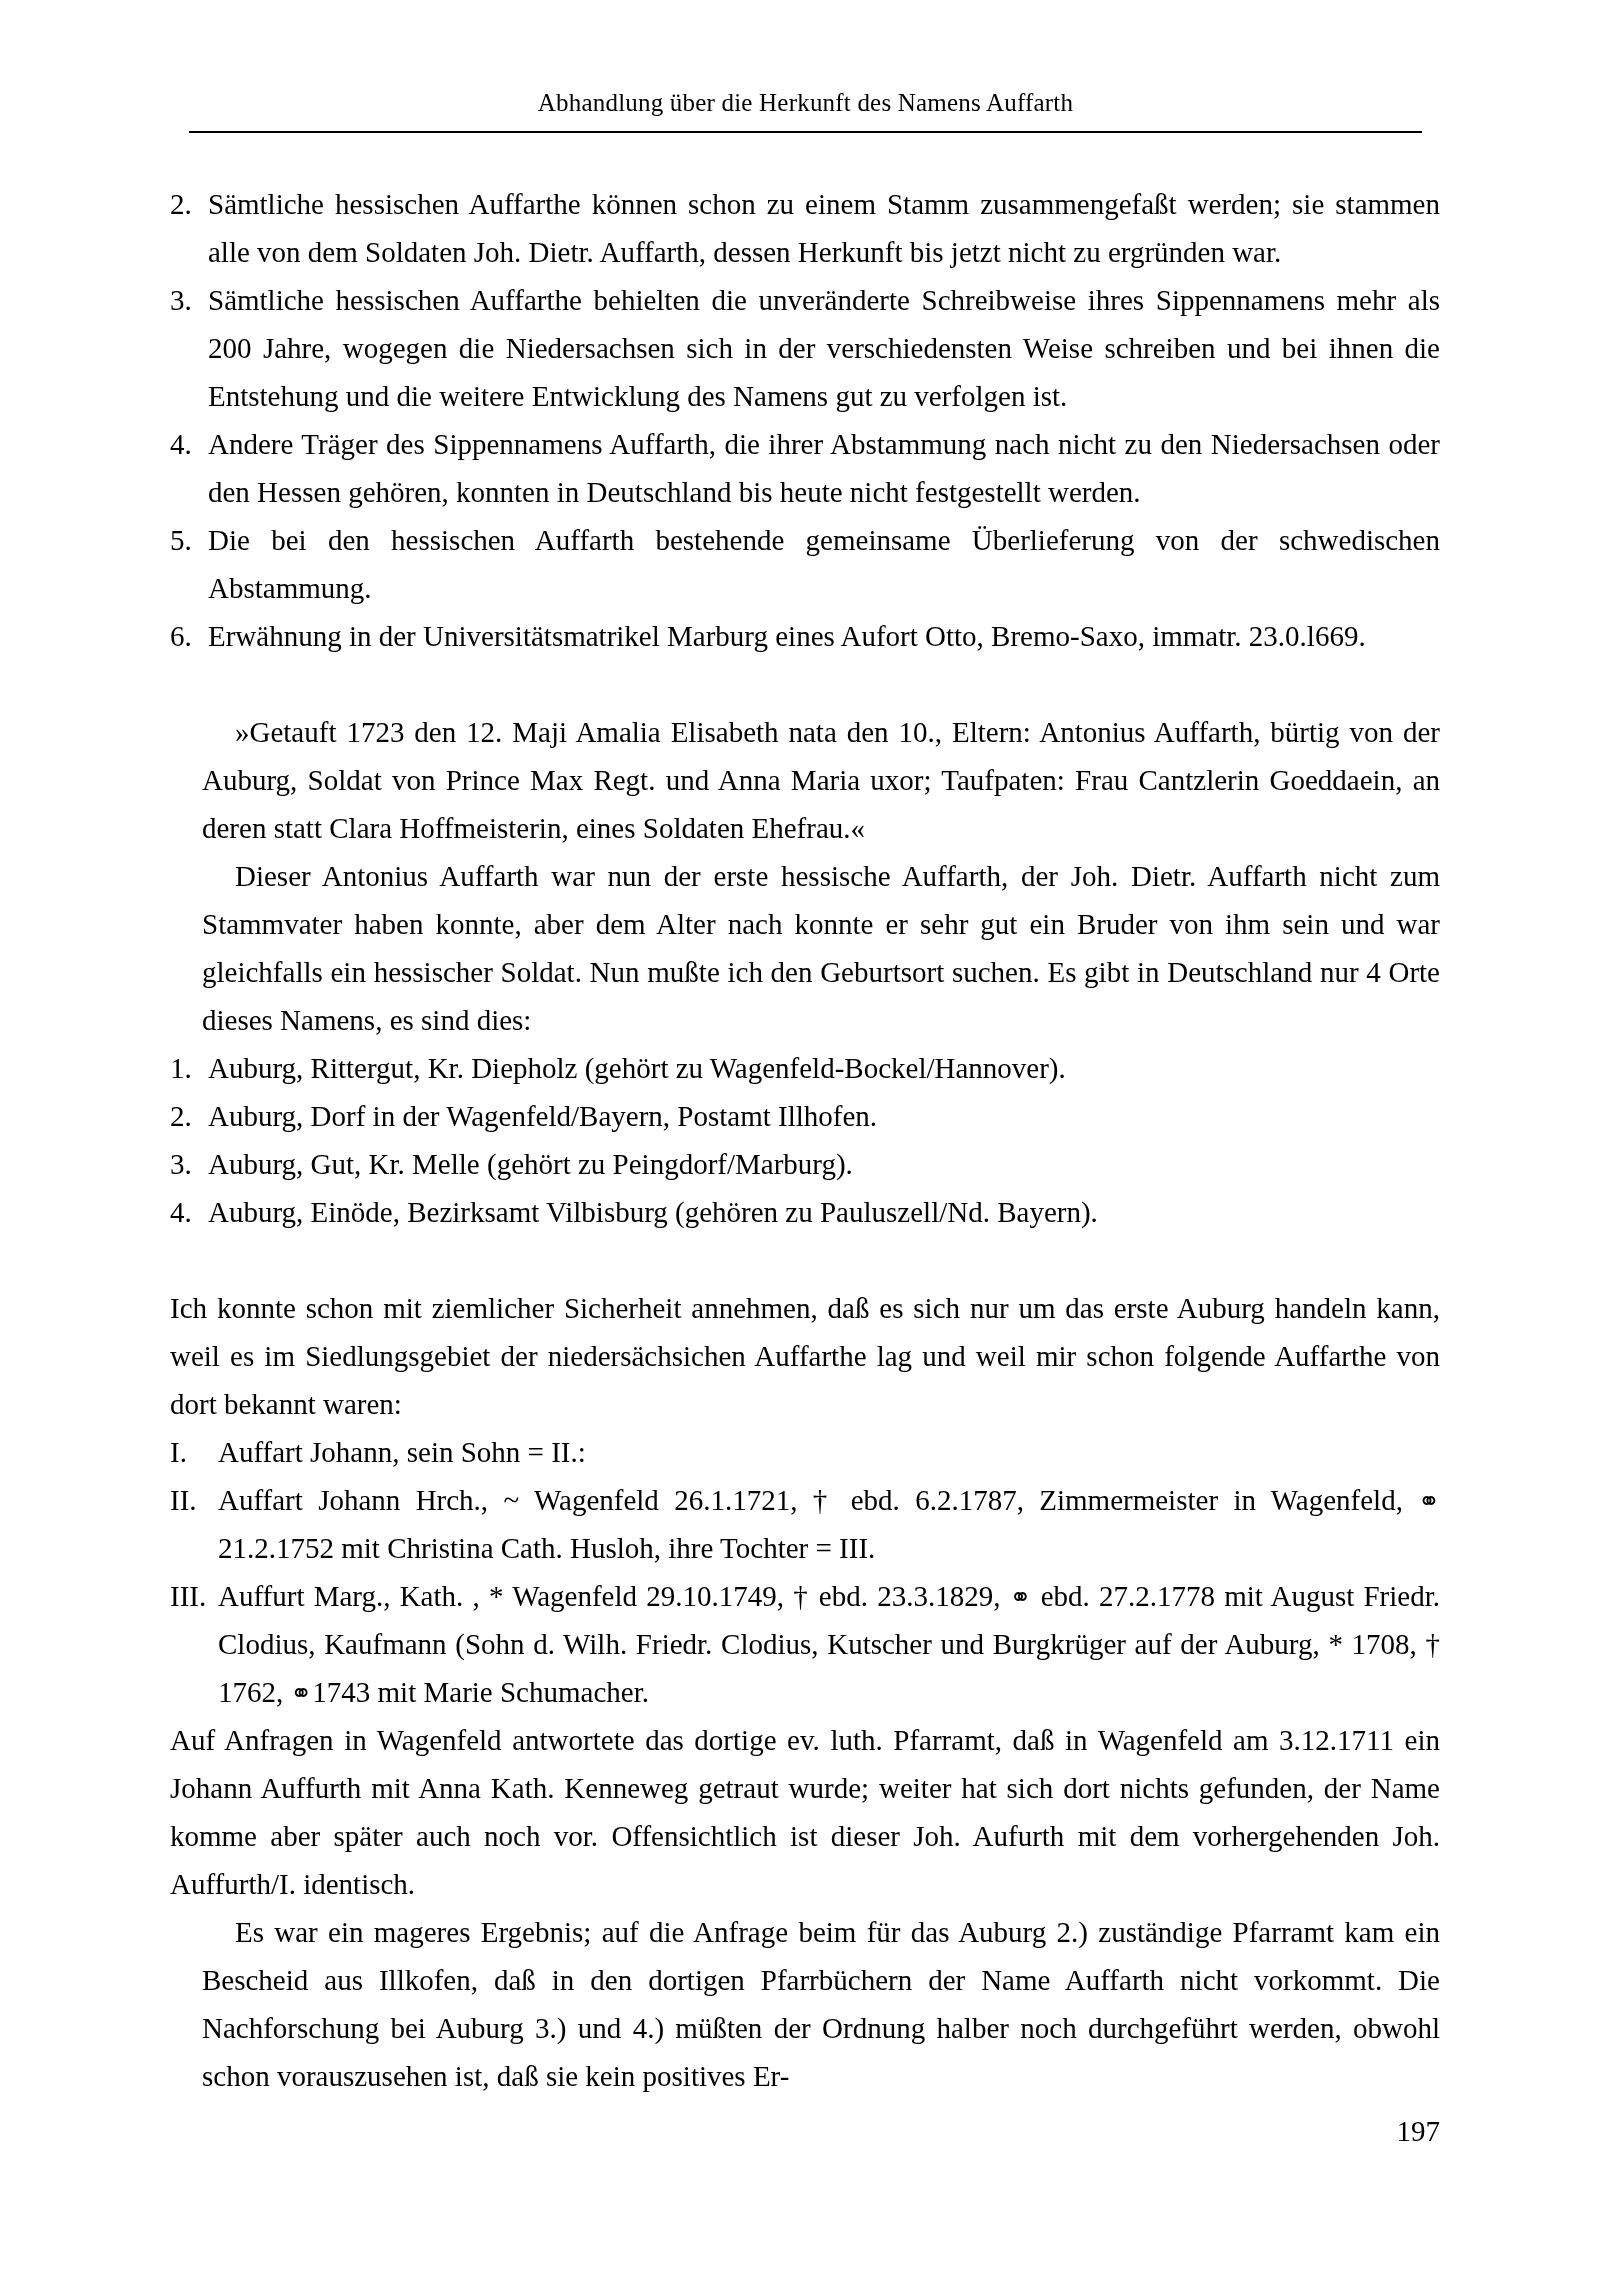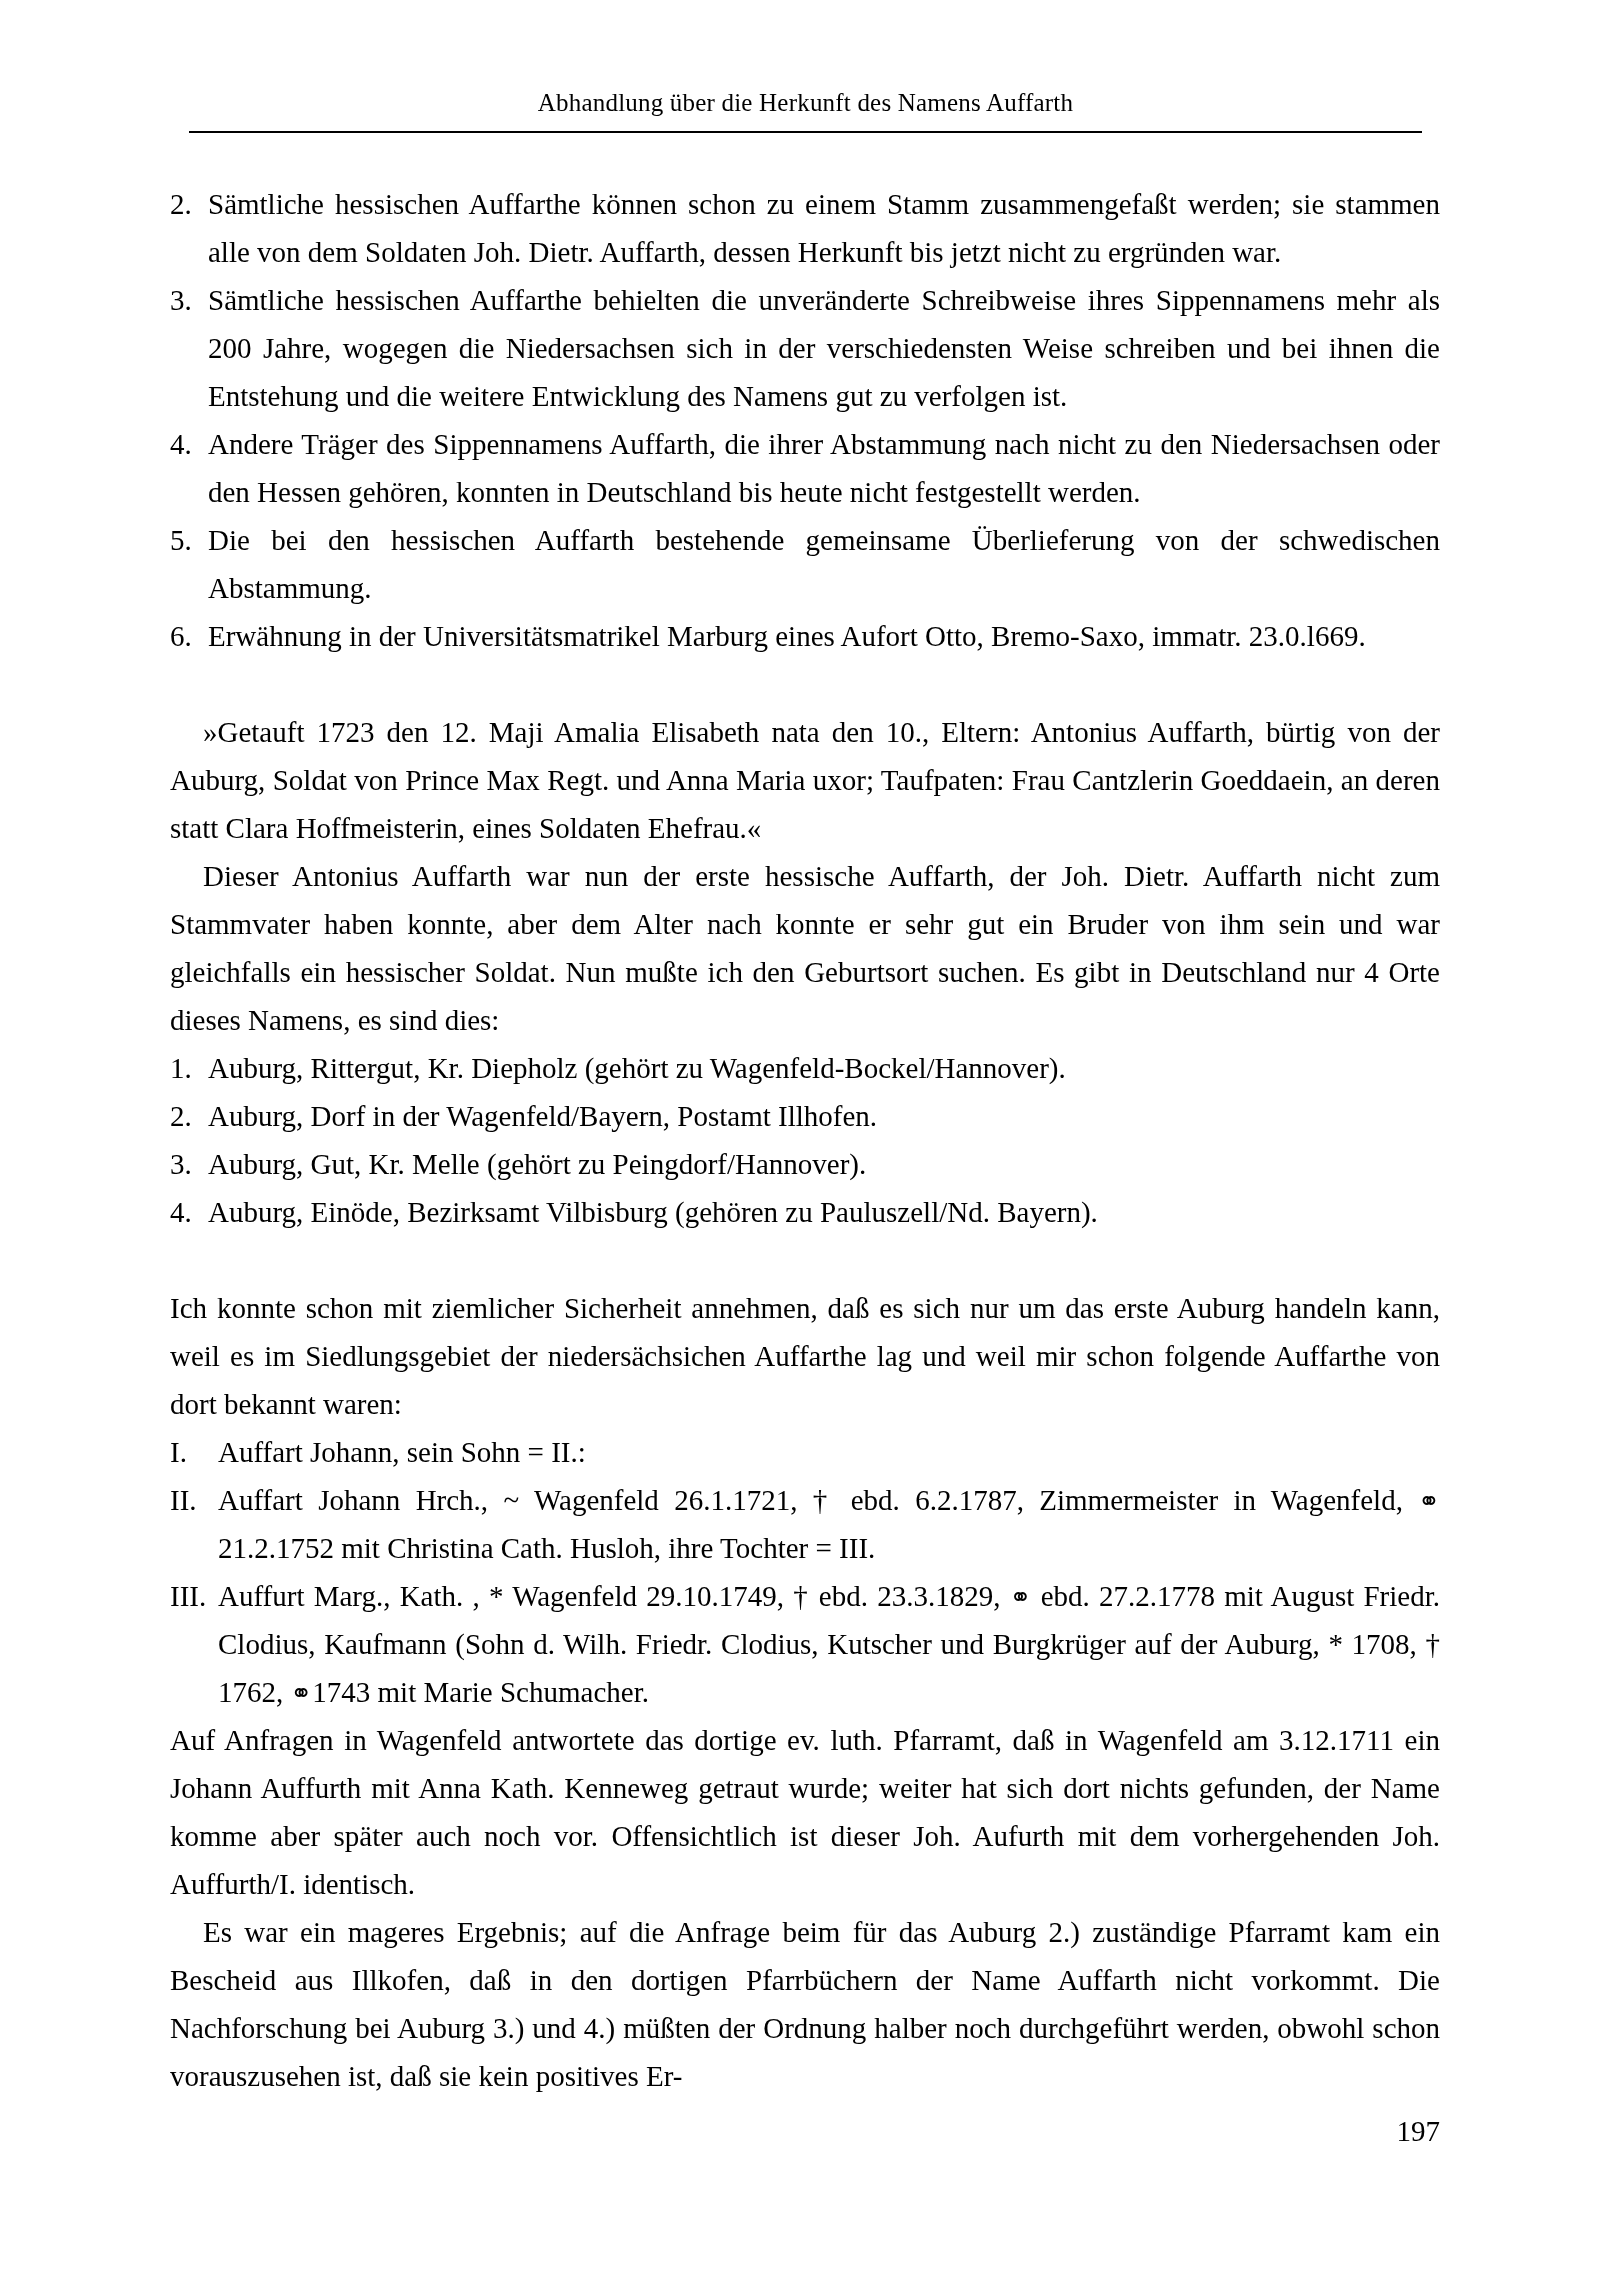--- a/index.html
+++ b/index.html
@@ -52,20 +52,21 @@
     text-align: justify;
     text-justify: inter-word;
   }
 
   .para {
     margin: 0;
     text-align: justify;
   }
   .para.indent {
     text-indent: 33px;
+    margin-left: 32px;
   }
   .para.flush {
     text-indent: 0;
   }
   .spacer-lg { height: 48px; }
   .spacer-md { height: 48px; }
 
   
   .num-list {
     margin: 0;
@@ -162,21 +163,21 @@
         <li>
           <span class="marker">1.</span>
           <span class="body">Auburg, Rittergut, Kr. Diepholz (gehört zu Wagenfeld-Bockel/Hannover).</span>
         </li>
         <li>
           <span class="marker">2.</span>
           <span class="body">Auburg, Dorf in der Wagenfeld/Bayern, Postamt Illhofen.</span>
         </li>
         <li>
           <span class="marker">3.</span>
-          <span class="body">Auburg, Gut, Kr. Melle (gehört zu Peingdorf/Hannover).</span>
+          <span class="body">Auburg, Gut, Kr. Melle (gehört zu Peingdorf/Marburg).</span>
         </li>
         <li>
           <span class="marker">4.</span>
           <span class="body">Auburg, Einöde, Bezirksamt Vilbisburg (gehören zu Pauluszell/Nd. Bayern).</span>
         </li>
       </ul>
 
     <div class="spacer-md"></div>
 
     <p class="para flush">Ich konnte schon mit ziemlicher Sicherheit annehmen, daß es sich nur um das erste Auburg handeln kann, weil es im Siedlungsgebiet der niedersächsichen Auffarthe lag und weil mir schon folgende Auffarthe von dort bekannt waren:</p>

